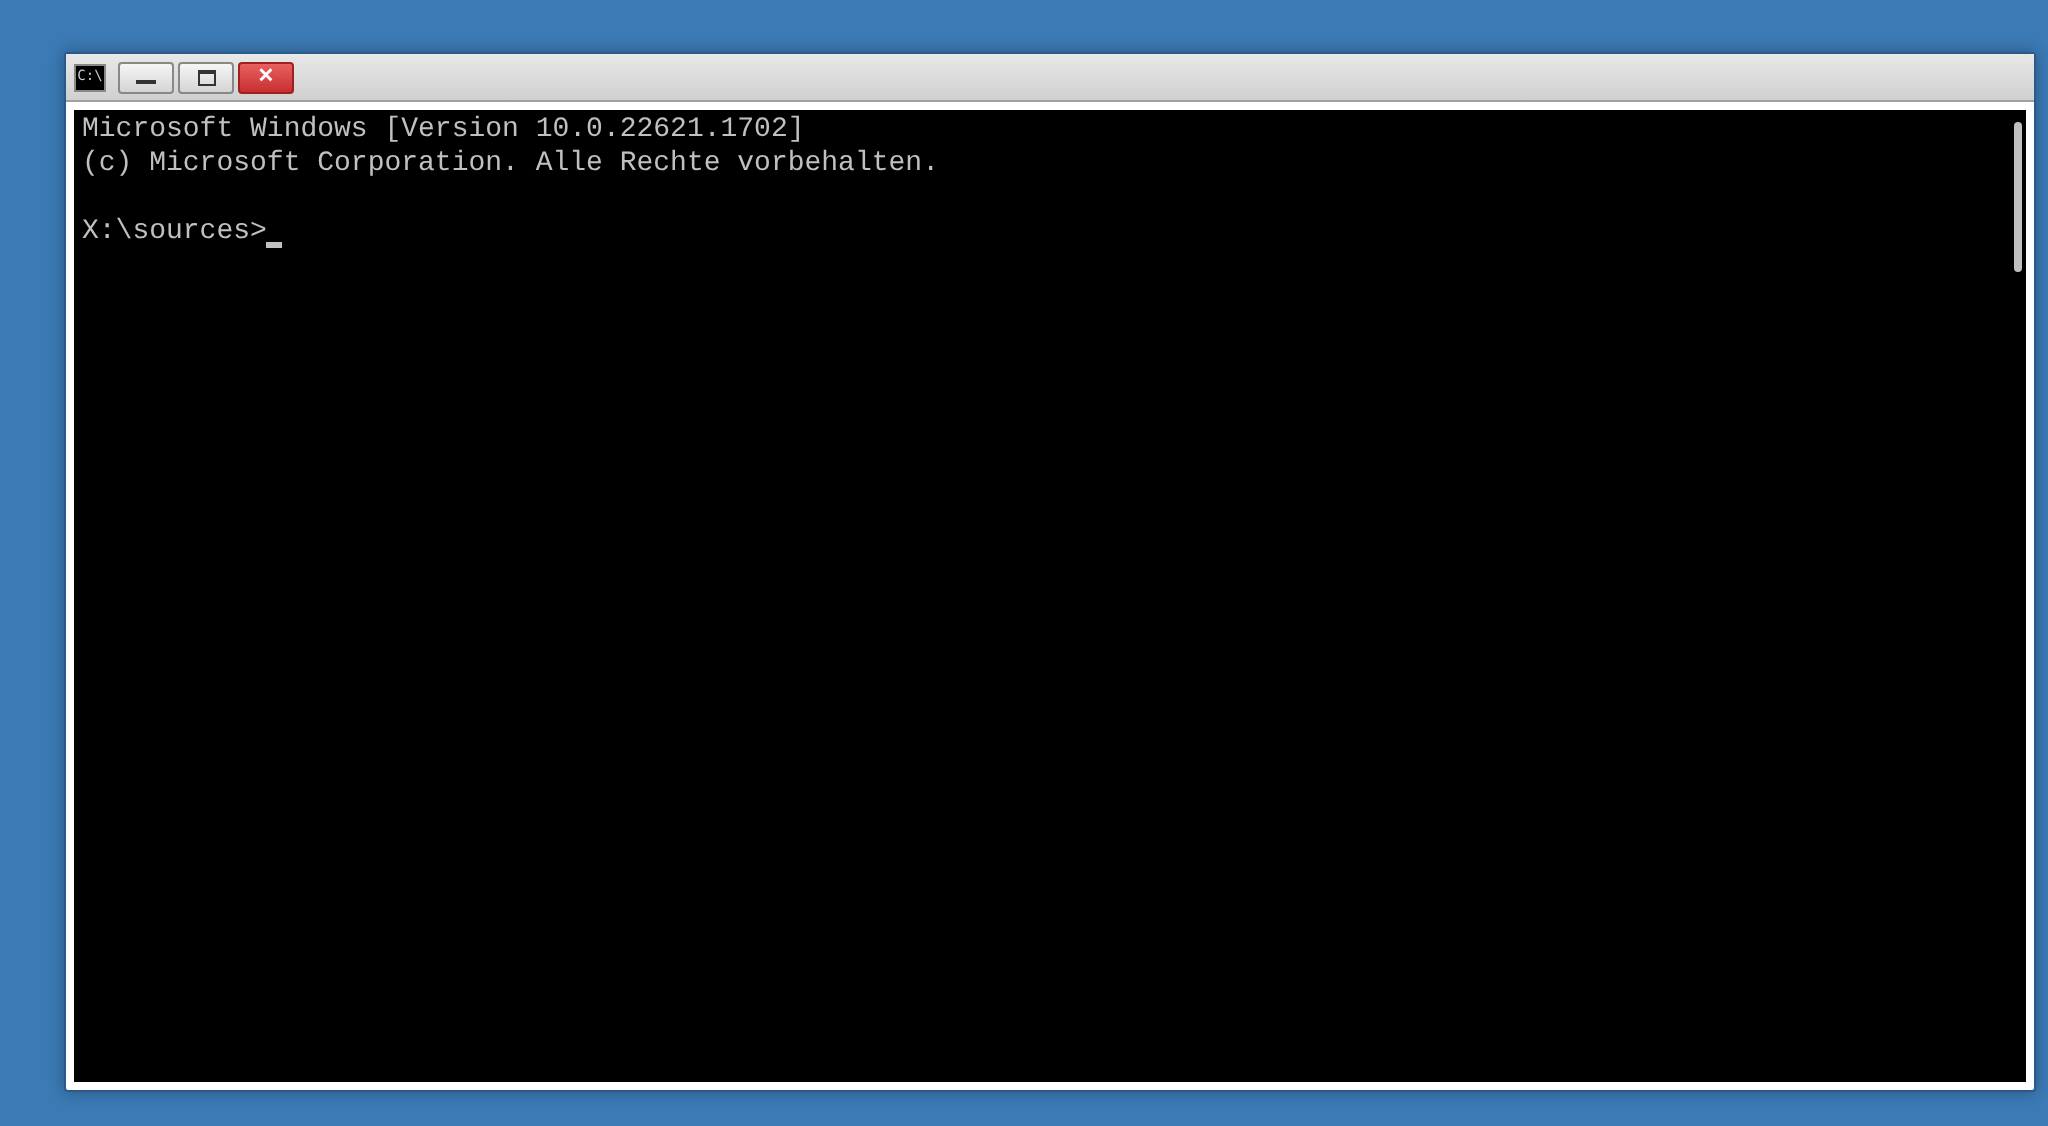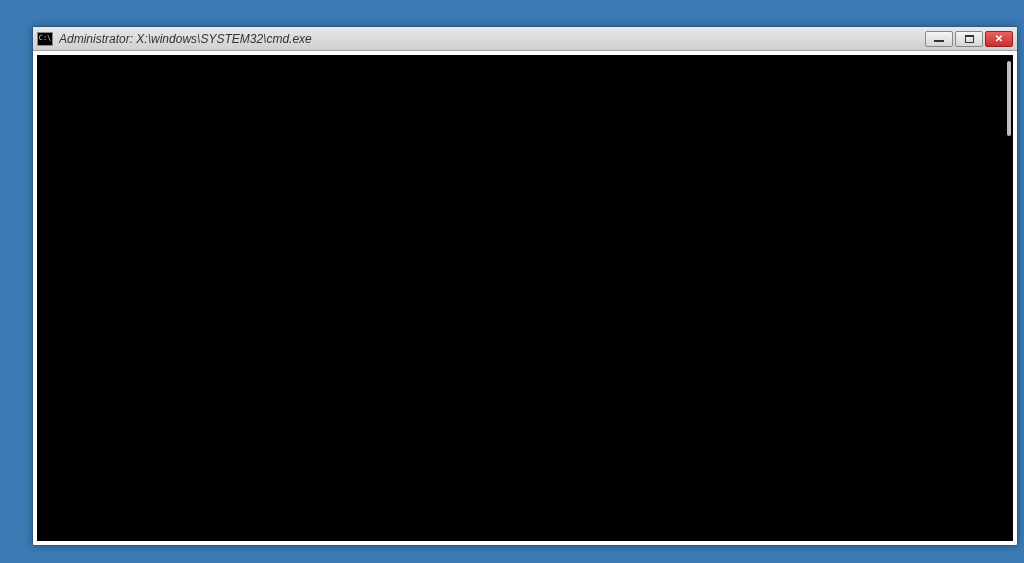--- a/index.html
+++ b/index.html
@@ -136,29 +136,32 @@
     }
   </style>
 </head>
 <body>
 
 <div class="window">
   <div class="titlebar">
     <div class="titlebar-icon">
       <span class="titlebar-icon-inner">C:\</span>
     </div>
-    <div class="titlebar-title">Administrator: X:\windows\SYSTEM32\cmd.exe</div>
     <div class="titlebar-buttons">
       <div class="titlebar-btn">
         <div class="min-glyph"></div>
       </div>
       <div class="titlebar-btn">
         <div class="max-glyph"></div>
       </div>
       <div class="titlebar-btn close">
         <span class="btn-glyph">✕</span>
       </div>
     </div>
   </div>
   <div class="console-area">
+    <div class="console-text"><span>Microsoft Windows [Version 10.0.22621.1702]</span>
+<span>(c) Microsoft Corporation. Alle Rechte vorbehalten.</span>
+<span></span>
+<span>X:\sources&gt;</span><span class="cursor"></span></div>
     <div class="scrollbar"></div>
   </div>
 </div>
 
 </body></html>

